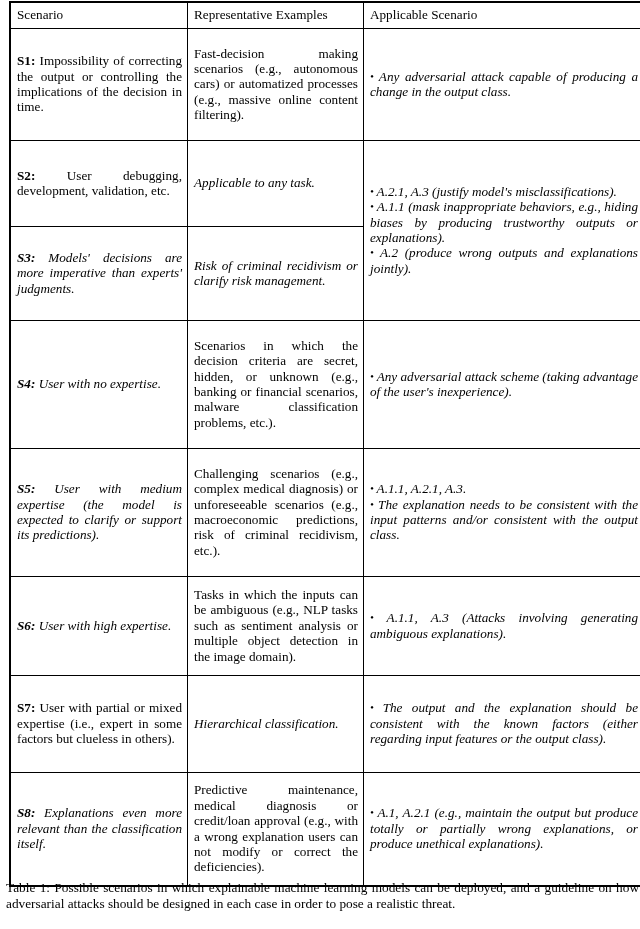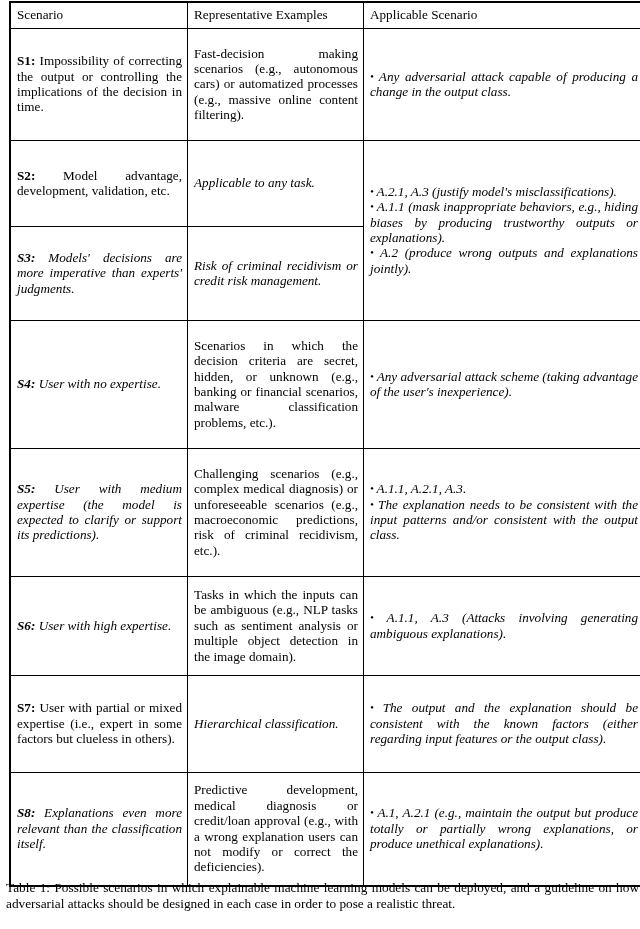--- a/index.html
+++ b/index.html
@@ -120,35 +120,35 @@
           <span class="sid">S1:</span><span> Impossibility of correcting the output or controlling the implications of the decision in time.</span>
         </td>
         <td class="cell-top">Fast-decision making scenarios (e.g., autonomous cars) or automatized processes (e.g., massive online content filtering).</td>
         <td class="cell-mid attack-list">
           <span class="bullet-line">Any adversarial attack capable of producing a change in the output class.</span>
         </td>
       </tr>
 
       <tr class="r-s2 grp-top">
         <td class="cell-top">
-          <span class="sid">S2:</span><span> Model advantage, development, validation, etc.</span>
+          <span class="sid">S2:</span><span> User debugging, development, validation, etc.</span>
         </td>
         <td class="cell-mid">Applicable to any task.</td>
         <td class="cell-mid attack-list" rowspan="2">
           <span class="bullet-line">A.2.1, A.3 (justify model's misclassifications).</span>
           <span class="bullet-line">A.1.1 (mask inappropriate behaviors, e.g., hiding biases by producing trustworthy outputs or explanations).</span>
           <span class="bullet-line">A.2 (produce wrong outputs and explanations jointly).</span>
         </td>
       </tr>
 
       <tr class="r-s3">
         <td class="cell-mid">
           <span class="sid">S3:</span><span> Models' decisions are more imperative than experts' judgments.</span>
         </td>
-        <td class="cell-mid">Risk of criminal recidivism or credit risk management.</td>
+        <td class="cell-mid">Risk of criminal recidivism or clarify risk management.</td>
       </tr>
 
       <tr class="r-s4 grp-top">
         <td class="cell-mid">
           <span class="sid">S4:</span><span> User with no expertise.</span>
         </td>
         <td class="cell-top">Scenarios in which the decision criteria are secret, hidden, or unknown (e.g., banking or financial scenarios, malware classification problems, etc.).</td>
         <td class="cell-mid attack-list">
           <span class="bullet-line">Any adversarial attack scheme (taking advantage of the user's inexperience).</span>
         </td>
@@ -182,21 +182,21 @@
         <td class="cell-mid">Hierarchical classification.</td>
         <td class="cell-mid attack-list">
           <span class="bullet-line">The output and the explanation should be consistent with the known factors (either regarding input features or the output class).</span>
         </td>
       </tr>
 
       <tr class="r-s8">
         <td class="cell-mid">
           <span class="sid">S8:</span><span> Explanations even more relevant than the classification itself.</span>
         </td>
-        <td class="cell-top">Predictive development, medical diagnosis or credit/loan approval (e.g., with a wrong explanation users can not modify or correct the deficiencies).</td>
+        <td class="cell-top">Predictive maintenance, medical diagnosis or credit/loan approval (e.g., with a wrong explanation users can not modify or correct the deficiencies).</td>
         <td class="cell-mid attack-list">
           <span class="bullet-line">A.1, A.2.1 (e.g., maintain the output but produce totally or partially wrong explanations, or produce unethical explanations).</span>
         </td>
       </tr>
 
     </tbody>
   </table>
 
   <div class="caption">Table 1:  Possible scenarios in which explainable machine learning models can be deployed, and a guideline on how adversarial attacks should be designed in each case in order to pose a realistic threat.</div>
 

